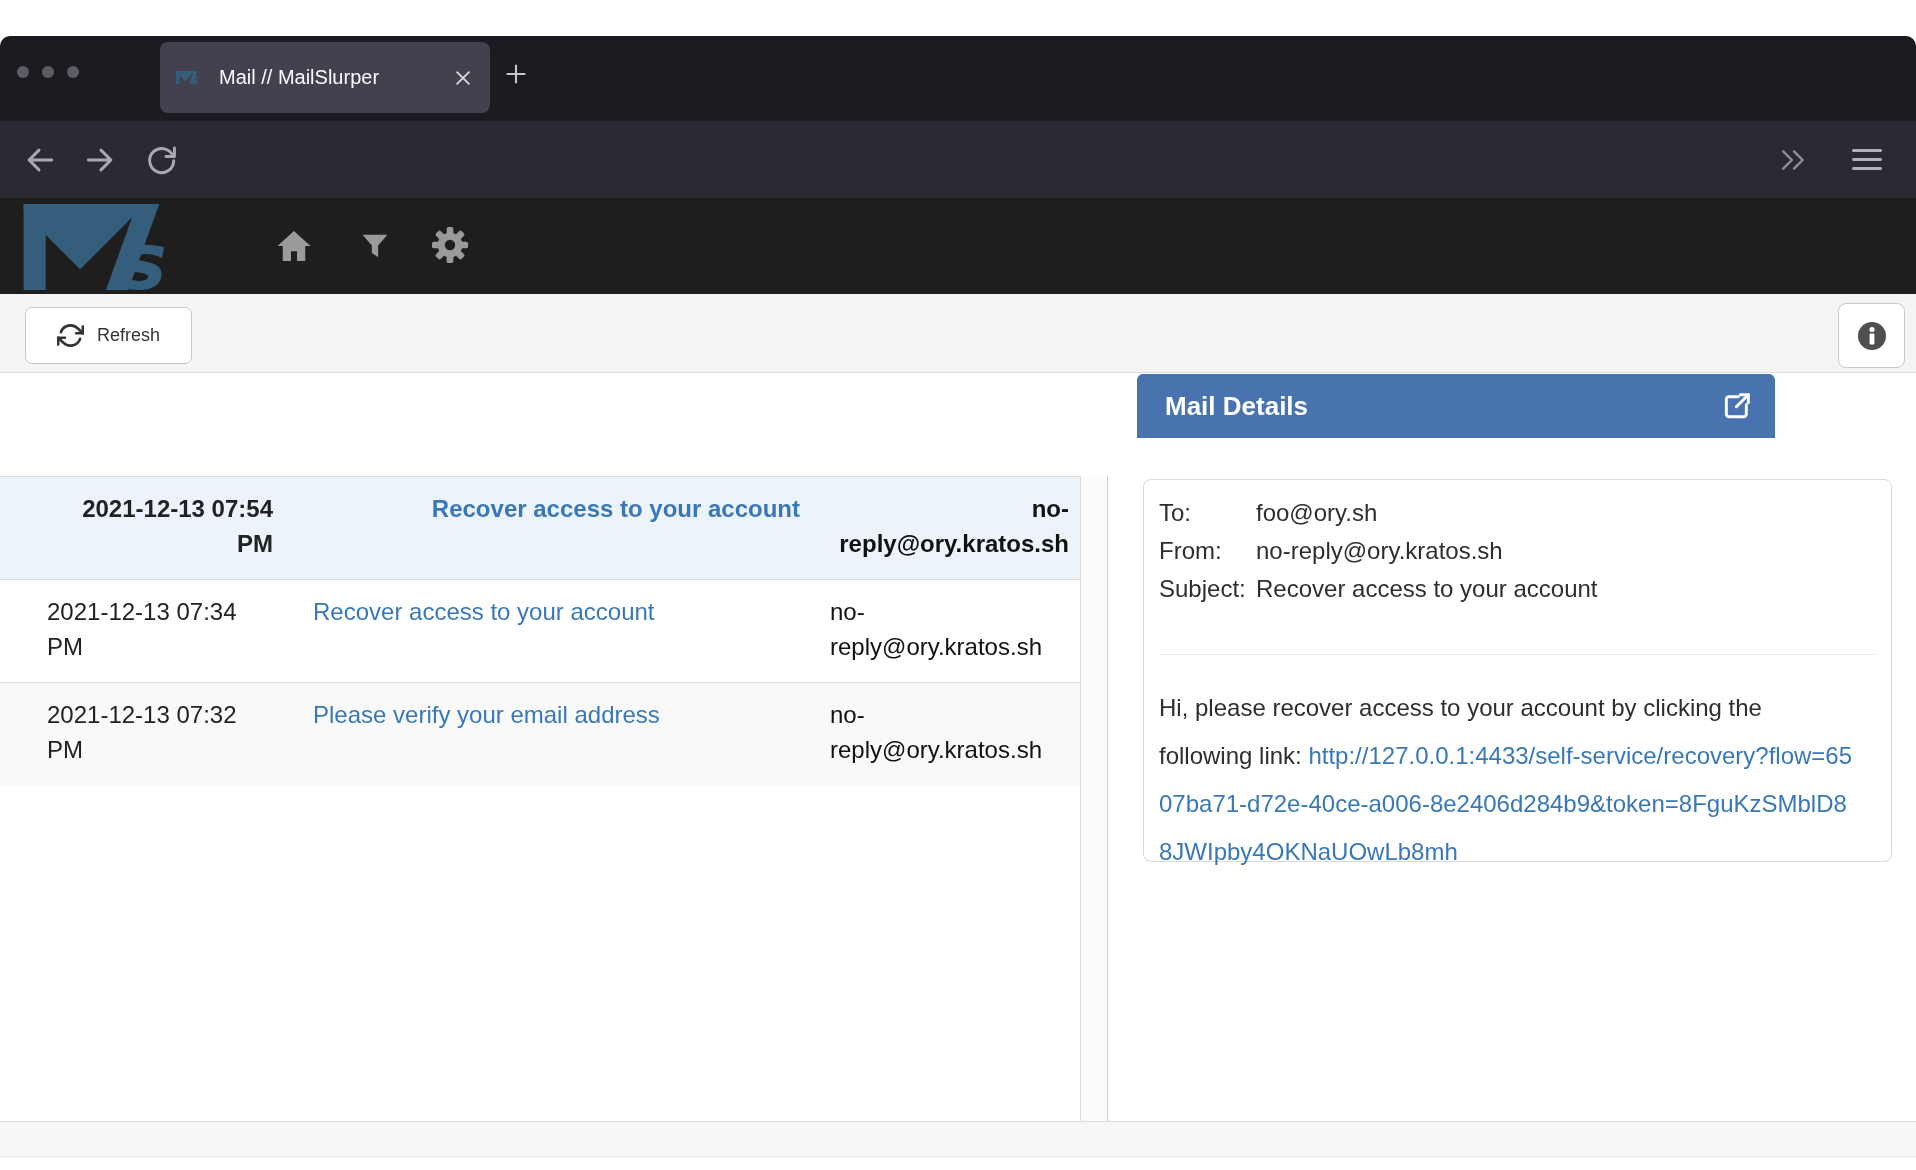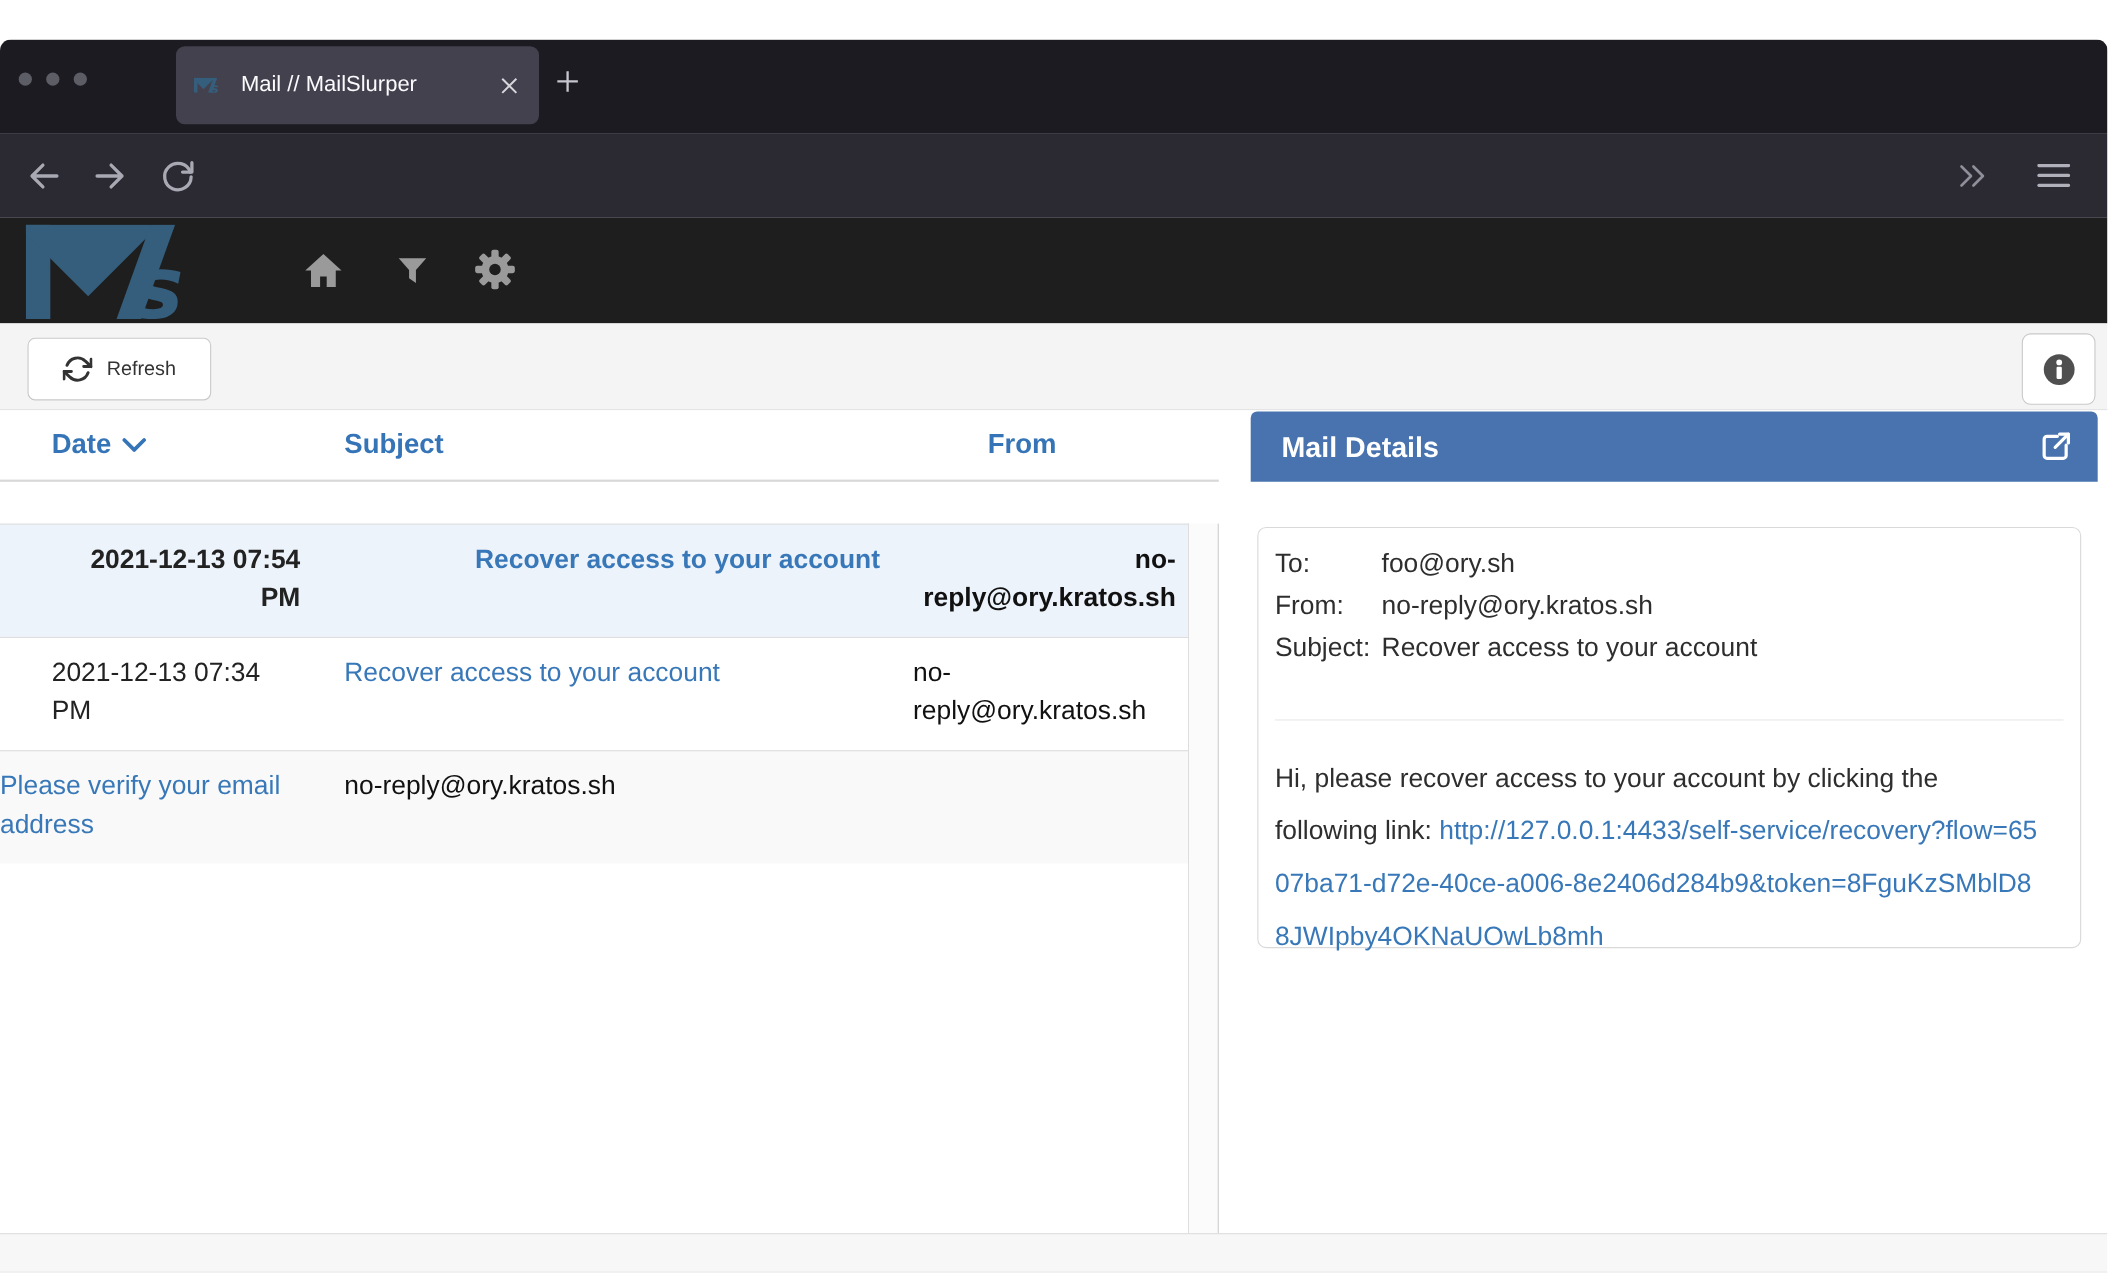--- a/index.html
+++ b/index.html
@@ -68,21 +68,21 @@
   .mail-row.unread{font-weight:bold;text-align:right;}
   .cell-date{padding:14px 40px 14px 47px;color:#222;}
   .cell-subject{padding:14px 30px 14px 0;}
   .cell-subject a{color:var(--link-blue,#3878b8);text-decoration:none;}
   .cell-from{padding:14px 12px 14px 0;color:#111;overflow-wrap:break-word;}
 
   .vline-left{position:absolute;left:1080px;top:103px;height:645px;width:0;border-left:1px solid #ddd;}
   .gutter{position:absolute;left:1081px;top:103px;width:26px;height:645px;background:#fbfbfb;}
   .vline-right{position:absolute;left:1107px;top:103px;height:645px;width:0;border-left:1px solid #ccc;}
 
-  .details-header{position:absolute;left:1137px;top:1px;width:770px;height:64px;
+  .details-header{position:absolute;left:1137px;top:1px;width:638px;height:64px;
                   background:var(--accent,#4873ae);border-radius:6px 6px 0 0;
                   display:flex;align-items:center;padding:0 22px 0 28px;}
   .details-title{color:#fff;font-weight:bold;font-size:26px;flex:1;}
 
   .details-card{position:absolute;left:1143px;top:106px;width:749px;height:383px;background:#fff;
                 border:1px solid #d9d9d9;border-radius:8px;padding:14px 15px;font-size:24px;color:#2e2e2e;}
   .meta-row{display:grid;grid-template-columns:97px 1fr;line-height:38px;}
   .details-card hr{border:none;border-top:1px solid #e8e8e8;margin:46px 0 29px 0;}
   .mail-body{line-height:48px;width:695px;}
   .mail-body a{color:var(--link-blue,#3878b8);text-decoration:none;word-break:break-all;}
@@ -215,51 +215,38 @@
       <svg width="32" height="32" viewBox="0 0 32 32">
         <circle cx="16" cy="16" r="14" fill="#4f4f4f"></circle>
         <circle cx="16" cy="9.5" r="2.6" fill="#fff"></circle>
         <rect x="13.6" y="13.5" width="4.8" height="11" rx="1" fill="#fff"></rect>
       </svg>
     </button>
   </div>
 
   <div class="content">
 
-    <div class="list-header">
-      <div class="th th-date">
-        <span>Date</span>
-        <svg width="22" height="14" viewBox="0 0 22 14">
-          <path d="M2 2 L11 11 L20 2" stroke="#3474b7" stroke-width="3.4" fill="none" stroke-linecap="round" stroke-linejoin="round"></path>
-        </svg>
-      </div>
-      <div class="th th-subject">
-        <span>Subject</span>
-      </div>
-      <div class="th th-from">
-        <span>From</span>
-      </div>
-    </div>
 
     <div class="rows">
         <div class="mail-row selected unread">
     <div class="cell-date">2021-12-13 07:54 PM</div>
     <div class="cell-subject">
       <a href="#">Recover access to your account</a>
     </div>
     <div class="cell-from">no-reply@ory.kratos.sh</div>
   </div>
         <div class="mail-row">
     <div class="cell-date">2021-12-13 07:34 PM</div>
     <div class="cell-subject">
       <a href="#">Recover access to your account</a>
     </div>
     <div class="cell-from">no-reply@ory.kratos.sh</div>
   </div>
         <div class="mail-row">
+    <div class="cell-date">2021-12-13 07:32 PM</div>
     <div class="cell-subject">
       <a href="#">Please verify your email address</a>
     </div>
     <div class="cell-from">no-reply@ory.kratos.sh</div>
   </div>
       </div>
 
     <div class="vline-left"></div>
     <div class="gutter"></div>
     <div class="vline-right"></div>

